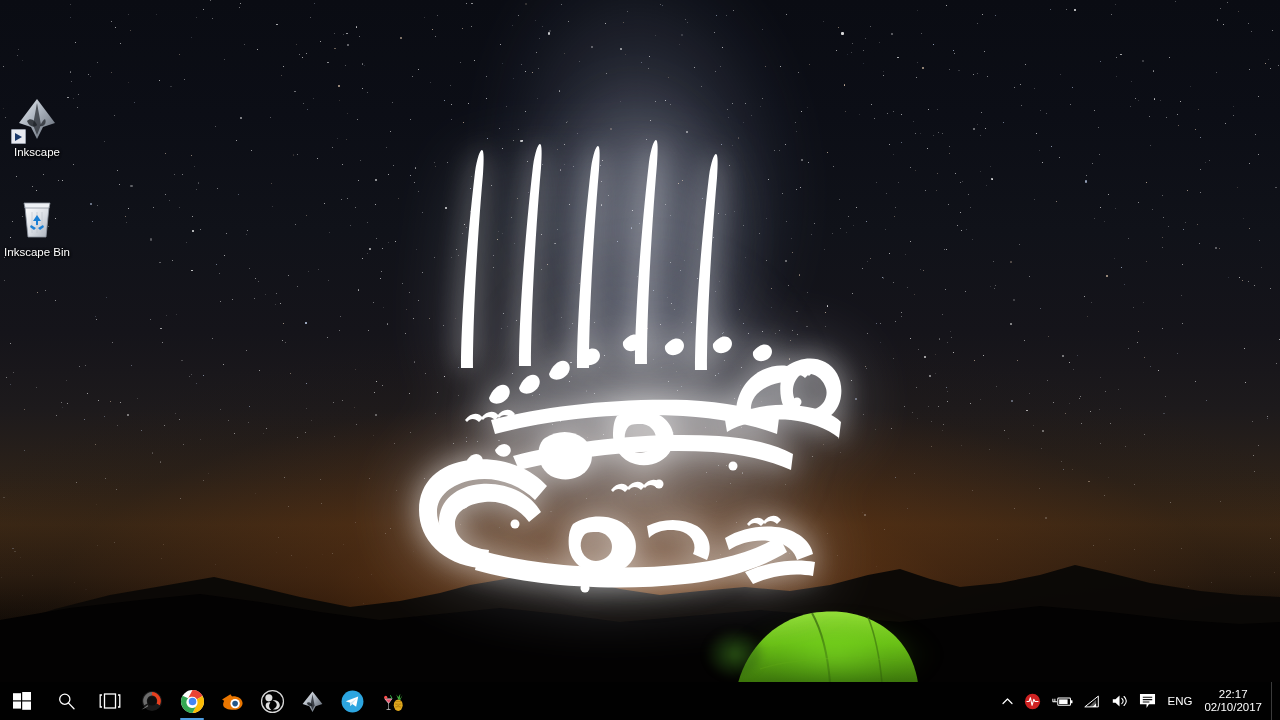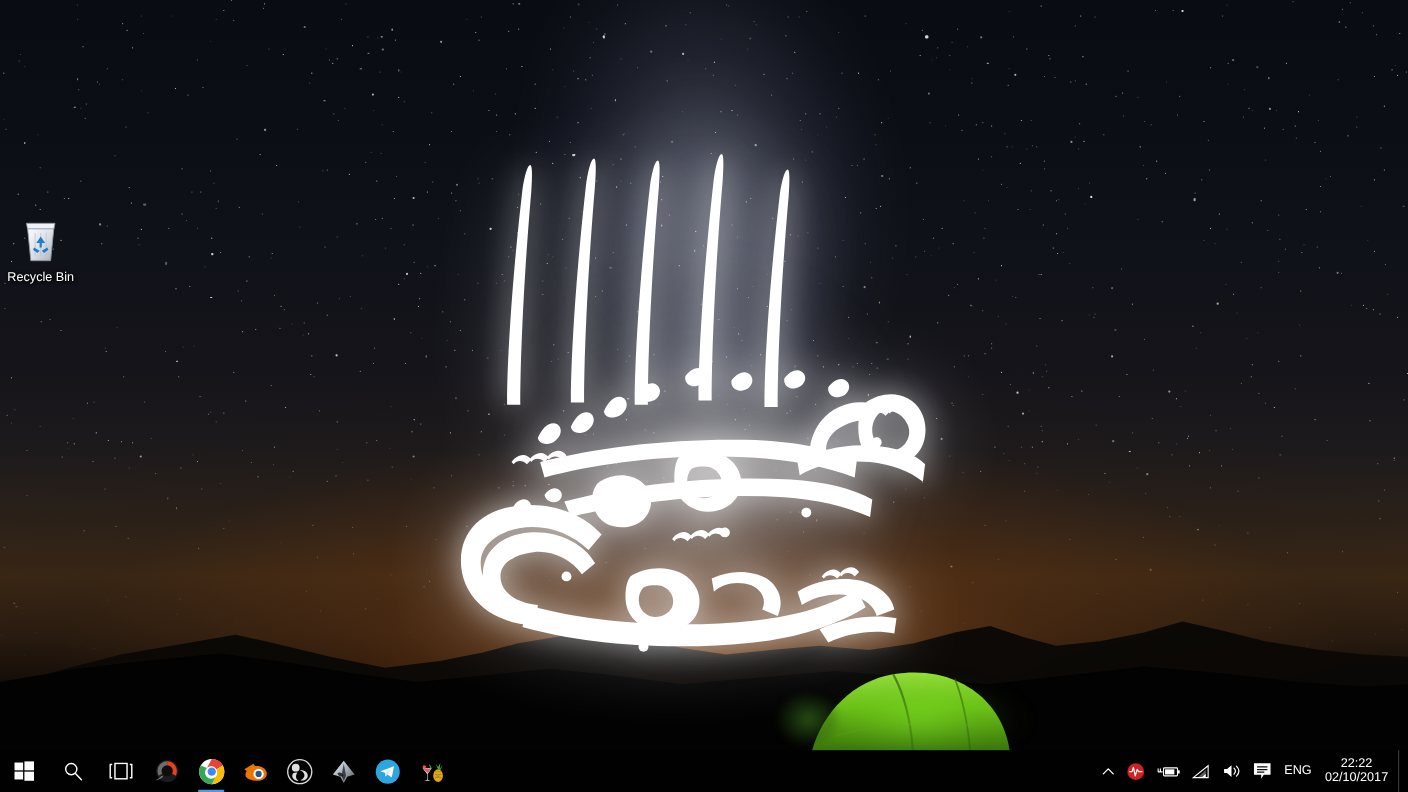--- a/index.html
+++ b/index.html
@@ -1444,20 +1444,39 @@
         <circle cx="42" cy="418" r="4.5"></circle>
         <circle cx="120" cy="404" r="4.5"></circle>
         <circle cx="190" cy="468" r="4.5"></circle>
         <circle cx="402" cy="282" r="4.5"></circle>
         <circle cx="338" cy="346" r="4.5"></circle>
         <circle cx="264" cy="364" r="4.5"></circle>
       </g>
     </svg>
   </div>
 
+  <div class="desk-icon" style="left:0px; top:95px;">
+    <div class="glyph">
+      <svg width="48" height="48" viewBox="0 0 48 48">
+        <defs>
+          <linearGradient id="inkg" x1="0" y1="0" x2="1" y2="1">
+            <stop offset="0%" stop-color="#e9ecf1"></stop>
+            <stop offset="45%" stop-color="#aab2bd"></stop>
+            <stop offset="100%" stop-color="#59606b"></stop>
+          </linearGradient>
+        </defs>
+        <path d="M24,4 L42,28 L30,32 L24,44 L18,32 L6,28 Z" fill="url(#inkg)"></path>
+        <path d="M24,8 L20,30 L24,40 L28,30 Z" fill="#2b2f36" opacity="0.75"></path>
+        <path d="M14,26 C18,22 22,26 24,30 C22,33 16,32 14,26 Z" fill="#1d2025" opacity="0.8"></path>
+        <path d="M32,24 C34,28 31,32 27,31 C29,27 30,25 32,24 Z" fill="#1d2025" opacity="0.7"></path>
+      </svg>
+      <span class="shortcut-arrow"></span>
+    </div>
+    <div class="label">Inkscape</div>
+  </div>
 
   <div class="desk-icon" style="left:0px; top:195px;">
     <div class="glyph">
       <svg width="48" height="48" viewBox="0 0 48 48">
         <defs>
           <linearGradient id="rbg" x1="0" y1="0" x2="1" y2="1">
             <stop offset="0%" stop-color="#fdfdfe"></stop>
             <stop offset="55%" stop-color="#d9dde4"></stop>
             <stop offset="100%" stop-color="#a9b0ba"></stop>
           </linearGradient>
@@ -1465,21 +1484,21 @@
         <path d="M12,12 L36,12 L33,42 L15,42 Z" fill="url(#rbg)" stroke="#8d949f" stroke-width="0.8"></path>
         <path d="M11,8 L37,8 L36,13 L12,13 Z" fill="#eef1f5" stroke="#8d949f" stroke-width="0.8"></path>
         <path d="M19,17 L19,38 M24,17 L24,38 M29,17 L29,38" stroke="#b9c0c9" stroke-width="1" opacity="0.6"></path>
         <g fill="#1a7fd4">
           <path d="M24,20 L28,26 L25,26 L25,30 L23,30 L23,26 L20,26 Z"></path>
           <path d="M18,30 L23,33 L21,35 L17,32 Z"></path>
           <path d="M30,30 L25,33 L27,35 L31,32 Z"></path>
         </g>
       </svg>
     </div>
-    <div class="label">Recycle Bin</div>
+    <div class="label">Inkscape Bin</div>
   </div>
 </div>
 
 <div id="taskbar">
 
   <div class="tb-left">
 
     <div class="tb-btn">
       <svg width="18" height="18" viewBox="0 0 18 18">
         <rect x="0" y="1.2" width="8" height="7.1" fill="#ffffff"></rect>
@@ -1631,19 +1650,19 @@
     <div class="tray-item">
       <svg width="17" height="16" viewBox="0 0 18 17">
         <path d="M1,1 L17,1 L17,12 L10.5,12 L8,16 L8,12 L1,12 Z" fill="#ffffff"></path>
         <path d="M4,4.5 L14,4.5 M4,7 L14,7 M4,9.5 L11,9.5" stroke="#0d0d0d" stroke-width="1.2"></path>
       </svg>
     </div>
 
     <div class="tray-lang">ENG</div>
 
     <div class="clock">
-      <div>22:22</div>
+      <div>22:17</div>
       <div>02/10/2017</div>
     </div>
 
     <div class="showdesk"></div>
   </div>
 </div>
 
 </body></html>

